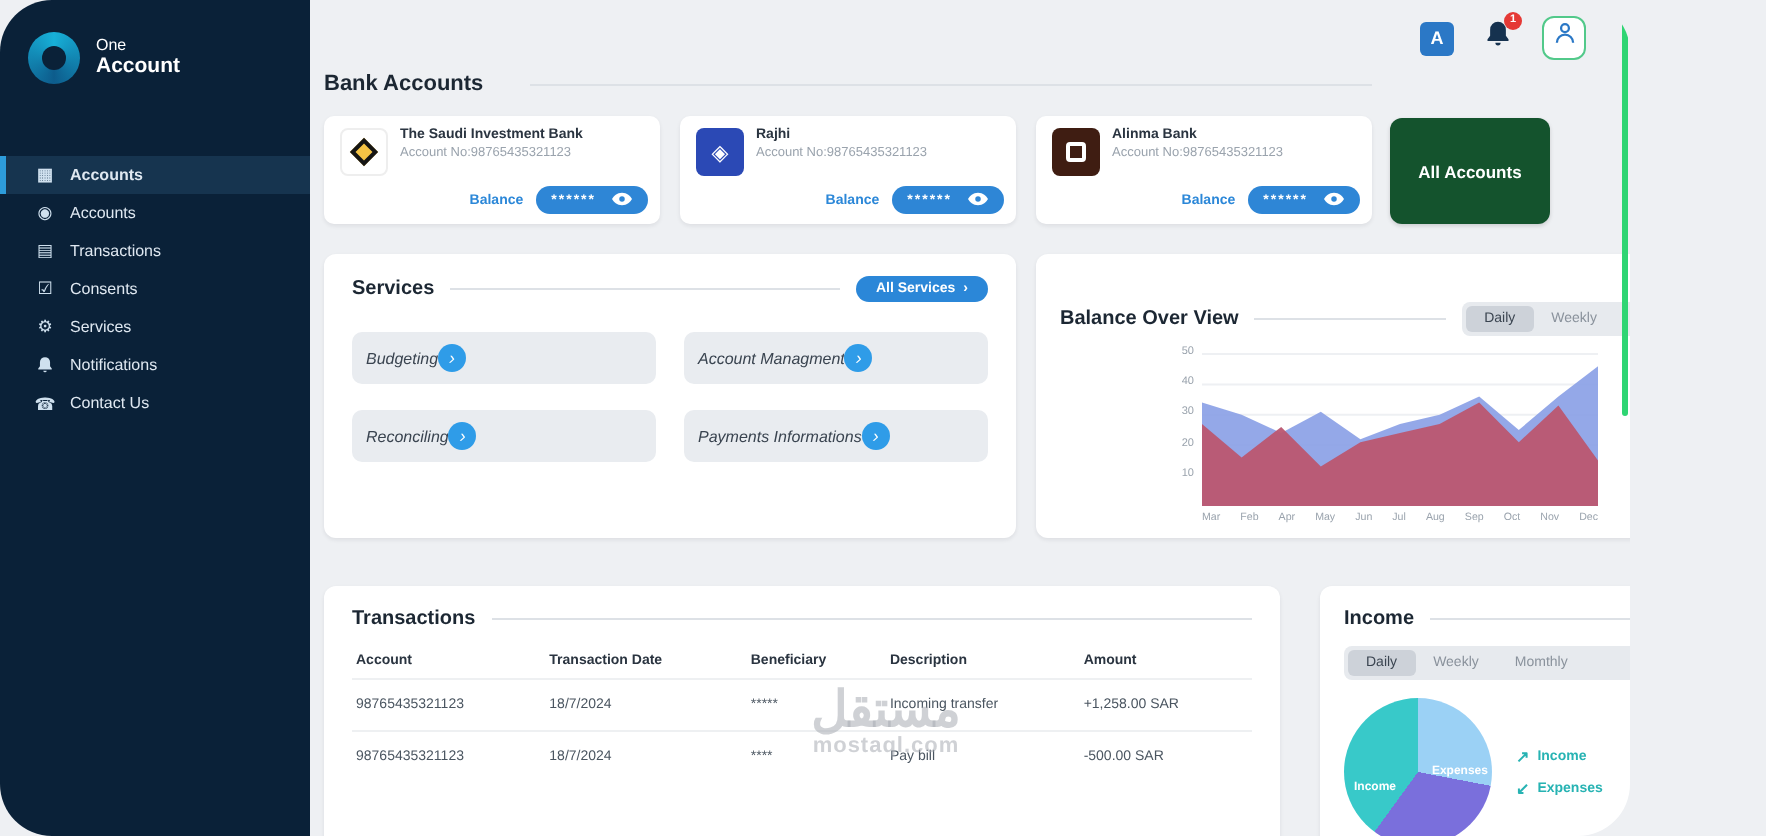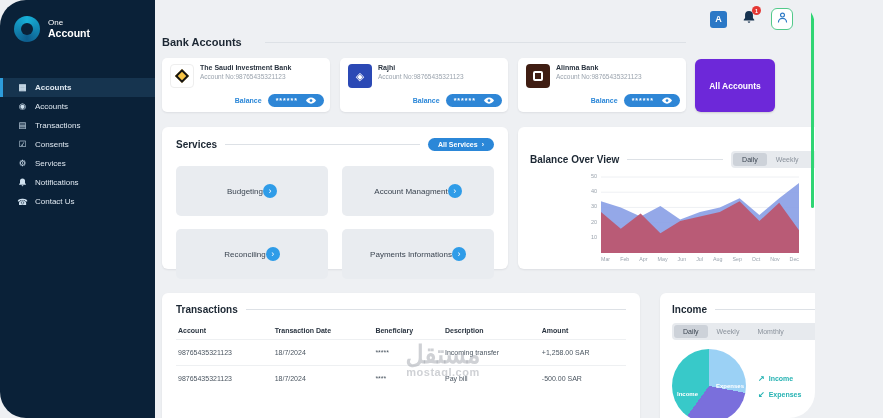--- a/index.html
+++ b/index.html
@@ -49,37 +49,37 @@
   .logo-rajhi { background:#2b49b5; color:#fff; font-size:11px; }
   .logo-alinma { background:#3f1d12; }
   .alinma-mark { width:10px; height:10px; border:2px solid #fff; border-radius:2px; display:block; }
   .acct-name { font-size:7px; font-weight:bold; color:#2a3440; }
   .acct-no { font-size:6.5px; color:#9aa3ad; margin-top:2px; }
   .acct-balance { position:absolute; right:6px; bottom:5px; display:flex; align-items:center; gap:6px; }
   .balance-label { font-size:7px; color:#2b87d8; font-weight:bold; }
   .balance-pill { background:#2e86d6; border-radius:9px; display:flex; align-items:center; gap:8px;
     padding:2.5px 8px; color:#fff; font-size:7px; letter-spacing:1px; font-weight:bold; cursor:pointer; }
 
-  .big-btn { position:absolute; top:59px; height:53px; background:#6d28d9; border:none; border-radius:6px;
+  .big-btn { position:absolute; top:59px; height:53px; background:#14532d; border:none; border-radius:6px;
     color:#fff; font-weight:bold; font-size:8.5px; cursor:pointer; box-shadow:0 1px 2px rgba(0,0,0,.15); }
   #allAccountsBtn { left:695px; width:80px; }
   #addAccountBtn { left:786px; width:78px; }
 
   
   .card { position:absolute; background:#fff; border-radius:6px; box-shadow:0 1px 2px rgba(20,30,40,.08); }
   .card-head { display:flex; align-items:center; gap:8px; }
   .card-head h3 { font-size:10px; color:#1c2733; white-space:nowrap; }
 
   
   #servicesCard { left:162px; top:127px; width:346px; height:142px; padding:11px 14px; }
   .all-services-btn { background:#2b87d8; color:#fff; font-size:7px; padding:3px 10px; border-radius:10px;
     border:none; display:flex; gap:4px; align-items:center; font-weight:bold; cursor:pointer; white-space:nowrap; }
   .svc-grid { margin-top:15px; display:grid; grid-template-columns:1fr 1fr; gap:13px 14px; }
-  .svc-item { background:#e9ecf0; border-radius:5px; padding:18px 7px; display:flex; justify-content:center;
-    align-items:center; font-size:8px; color:#3a4450; cursor:pointer; }
+  .svc-item { background:#e9ecf0; border-radius:5px; padding:6px 7px; display:flex; justify-content:flex-start;
+    align-items:center; font-size:8px; color:#3a4450; cursor:pointer;font-style:italic; }
   .svc-chevron { width:14px; height:14px; border-radius:50%; background:#2f9ce8; color:#fff; font-size:9px;
     display:flex; align-items:center; justify-content:center; flex:none; }
 
   
   #balanceCard { left:518px; top:127px; width:346px; height:142px; padding:24px 12px; }
   .tab-group { background:#e7eaee; border-radius:4px; display:flex; padding:2px; }
   .tab { font-size:7px; color:#8a929c; padding:3px 9px; border-radius:3px; cursor:pointer; white-space:nowrap; }
   .tab.active { background:#cdd2d9; color:#3a4450; }
   .chart-wrap { margin:9px auto 0; width:216px; }
   .plot { position:relative; width:198px; height:76px; margin-left:18px; }

